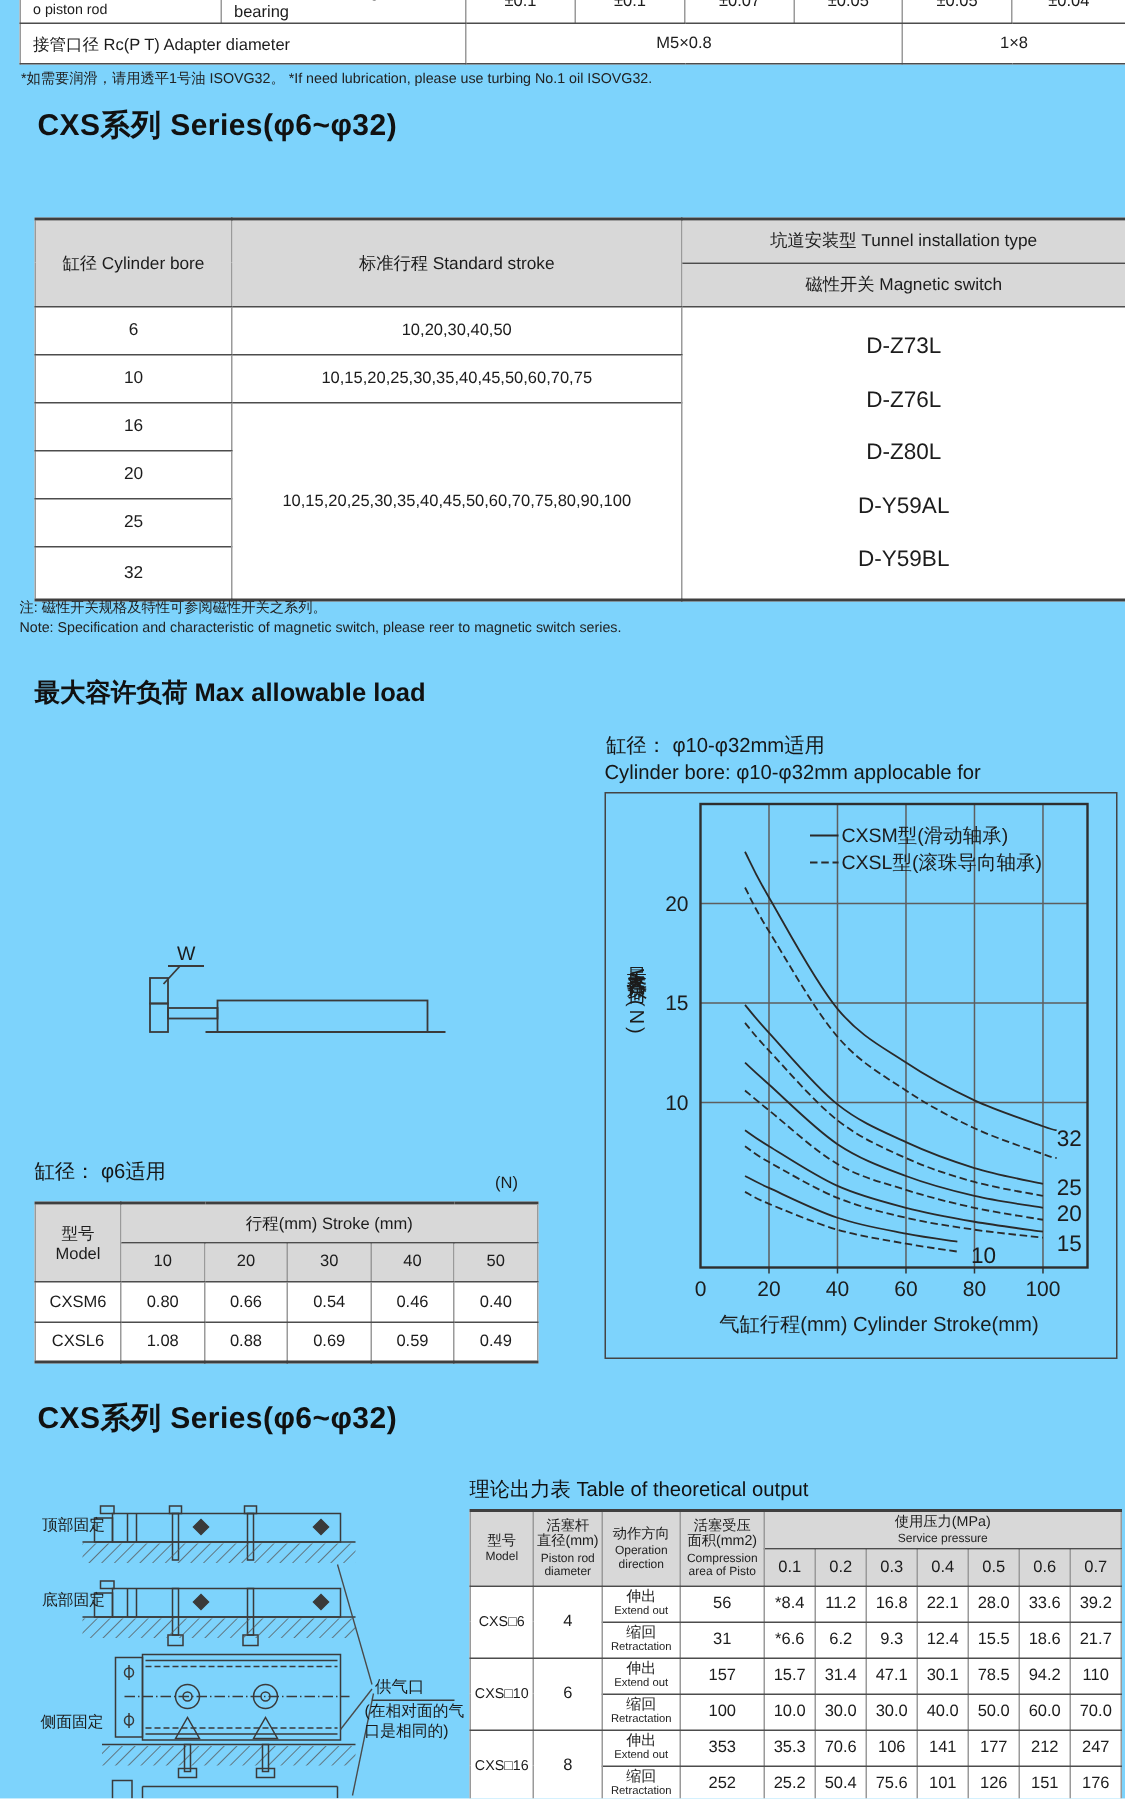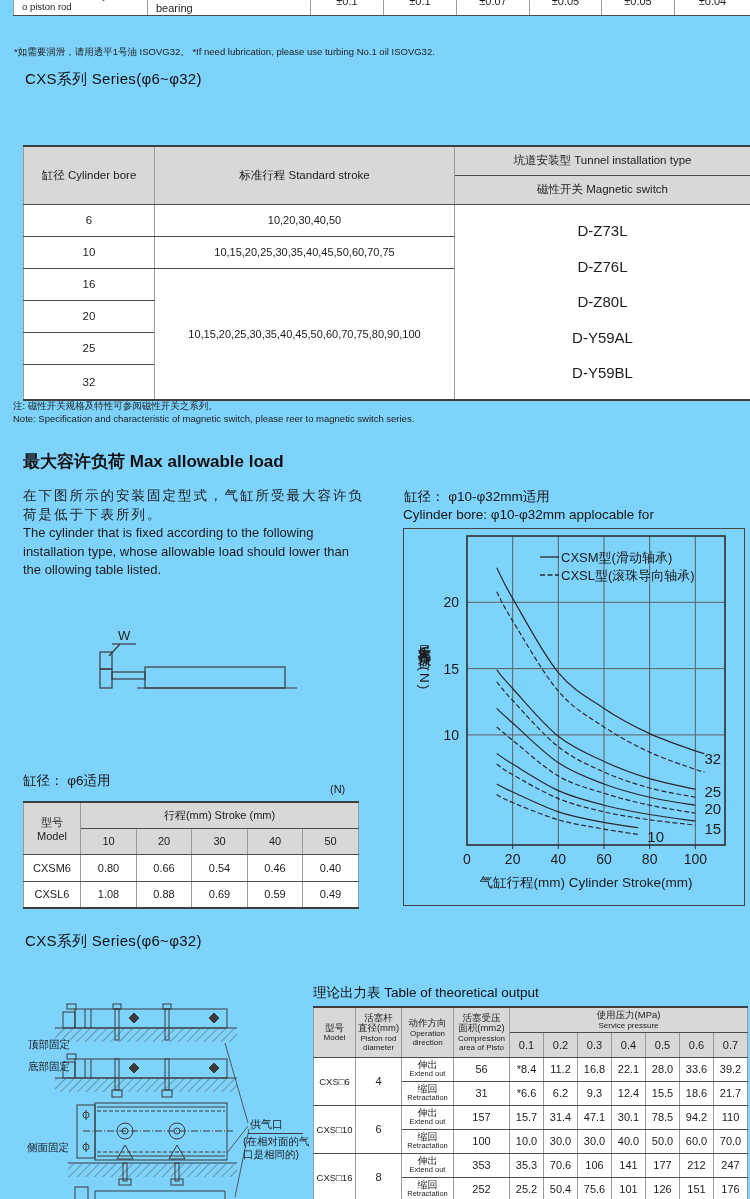--- a/index.html
+++ b/index.html
@@ -30,21 +30,21 @@
   .output-table{left:313px;top:1006px;width:434px;border-top:2px solid #3f3f3f}
   .output-table td{height:24px;font-size:11px;padding:0}
   .output-table tr.hdr td{height:25px}
   .output-table .hcn{font-size:9.5px;line-height:10.5px}
   .output-table .hen{font-size:8px;line-height:9px;color:#222}
   .output-table .dcn{font-size:10px;line-height:11px}
   .output-table .den{font-size:7.5px;line-height:8.5px}
   .output-table .model{font-size:9.5px}
 
   .footnote{position:absolute;left:14px;top:46px;font-size:9.5px;color:#222}
-  .h1{position:absolute;font-size:15px;font-weight:normal;letter-spacing:.3px;color:#111}
+  .h1{position:absolute;font-size:20px;font-weight:bold;letter-spacing:.3px;color:#111}
   .h1.s1{left:25px;top:70px}
   .h1.s2{left:25px;top:932px}
   .sub1{position:absolute;left:23px;top:114px;font-size:15px;color:#161616}
   .note{position:absolute;left:13px;top:400px;font-size:9.5px;line-height:12.5px;white-space:pre-line;color:#222}
   .h2{position:absolute;left:23px;top:450px;font-size:17px;font-weight:bold;color:#111}
   .desc-cn{position:absolute;left:23px;top:486px;width:345px;font-size:13.5px;line-height:19px;letter-spacing:2px;white-space:pre-line}
   .desc-en{position:absolute;left:23px;top:524px;width:340px;font-size:13px;line-height:18.5px}
   .cap{position:absolute;font-size:13.5px;color:#161616}
   .chart-box{position:absolute;left:403px;top:528px;width:342px;height:378px;border:1.5px solid #444}
   .y-axis-label{position:absolute;left:415px;top:634px;height:175px;writing-mode:vertical-rl;text-orientation:mixed;font-size:13.5px;letter-spacing:2px;color:#1c1c1c}
@@ -76,20 +76,25 @@
       <td class="c-left lbl">irrotational accuracy
 o piston rod</td>
       <td class="c-left">滚珠导向轴承 Ball guide bearing</td>
       <td>±0.1</td>
       <td>±0.1</td>
       <td>±0.07</td>
       <td>±0.05</td>
       <td>±0.05</td>
       <td>±0.04</td>
     </tr>
+    <tr style="height:27px">
+      <td colspan="2" class="c-left">接管口径 Rc(P T) Adapter diameter</td>
+      <td colspan="4">M5×0.8</td>
+      <td colspan="2">1×8</td>
+    </tr>
   </tbody>
     </table>
 
   <div class="footnote">*如需要润滑，请用透平1号油 ISOVG32。 *If need lubrication, please use turbing No.1 oil ISOVG32.</div>
 
   <h1 class="h1 s1">CXS系列 Series(φ6~φ32)</h1>
 
   <table class="tbl stroke-table">
     <colgroup>
         <col style="width:131px">
@@ -133,23 +138,20 @@
     <tr style="height:36px">
           <td>32</td>
         </tr>
   </tbody>
     </table>
 
   <div class="note">注: 磁性开关规格及特性可参阅磁性开关之系列。
 Note: Specification and characteristic of magnetic switch, please reer to magnetic switch series.</div>
 
   <h2 class="h2">最大容许负荷 Max allowable load</h2>
-  <div class="desc-cn">在下图所示的安装固定型式，气缸所受最大容许负
-荷是低于下表所列。</div>
-  <div class="desc-en">The cylinder that is fixed according to the following installation type, whose allowable load should lower than the ollowing table listed.</div>
 
   <div class="cap" style="left:404px;top:488px">缸径： φ10-φ32mm适用</div>
   <div class="cap" style="left:403px;top:507px">Cylinder  bore: φ10-φ32mm applocable for</div>
 
   <svg style="position:absolute;left:90px;top:618px" width="220" height="75" viewBox="0 0 220 75">
     <g stroke="#3a3a3a" stroke-width="1.2" fill="none">
       <line x1="22" y1="26" x2="46" y2="26"></line>
       <line x1="30" y1="26" x2="19" y2="38"></line>
       <rect x="10" y="34" width="12" height="17"></rect>
       <rect x="10" y="51" width="12" height="19"></rect>
@@ -321,21 +323,21 @@
       <line x1="82" y1="188" x2="212" y2="188"></line>
       <line x1="82" y1="188" x2="82" y2="196"></line>
       <line x1="212" y1="188" x2="212" y2="196"></line>
     </g>
     <g stroke="#4a4a4a" stroke-width="0.9">
       <line x1="212" y1="40" x2="235" y2="120"></line>
       <line x1="214" y1="150" x2="235" y2="123"></line>
       <line x1="236" y1="126" x2="222" y2="194"></line>
     </g>
   </svg>
-  <div class="diagram-label" style="left:28px;top:1038px">顶部固定</div>
+  <div class="diagram-label" style="left:28px;top:1010px">顶部固定</div>
   <div class="diagram-label" style="left:28px;top:1060px">底部固定</div>
   <div class="diagram-label" style="left:27px;top:1141px">侧面固定</div>
   <div class="port-note-title">供气口</div>
   <div class="port-note-body">(在相对面的气
 口是相同的)</div>
 
   <div class="output-title">理论出力表 Table of theoretical output</div>
 
   <table class="tbl output-table">
     <colgroup>

